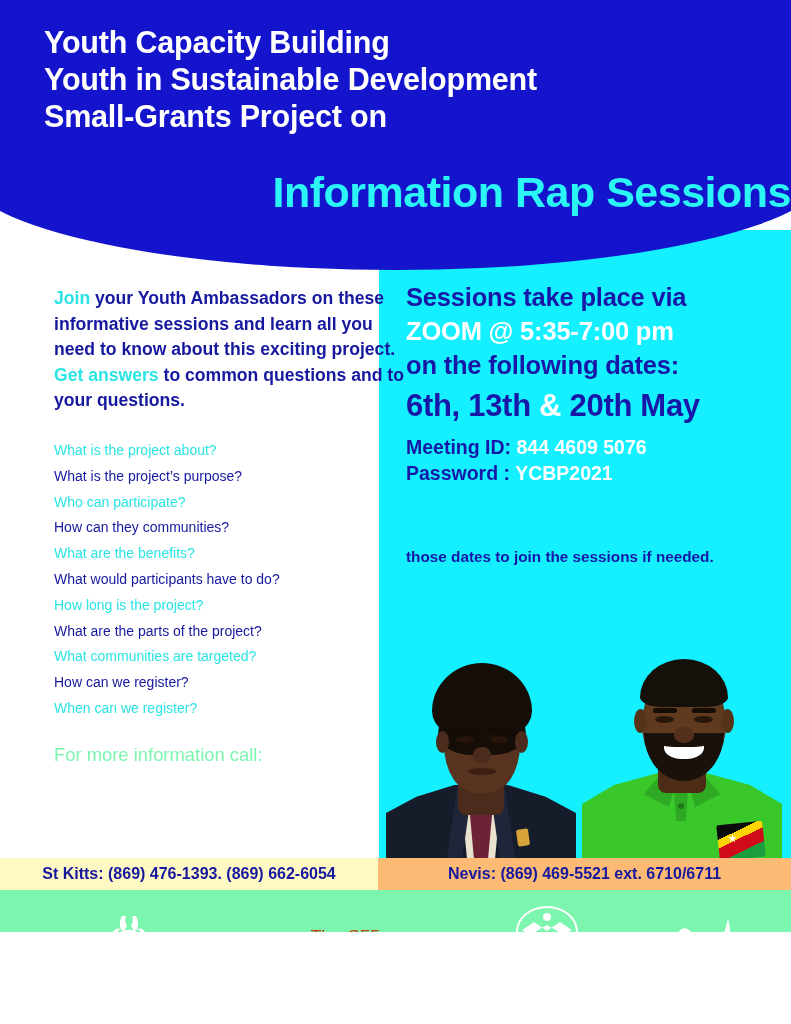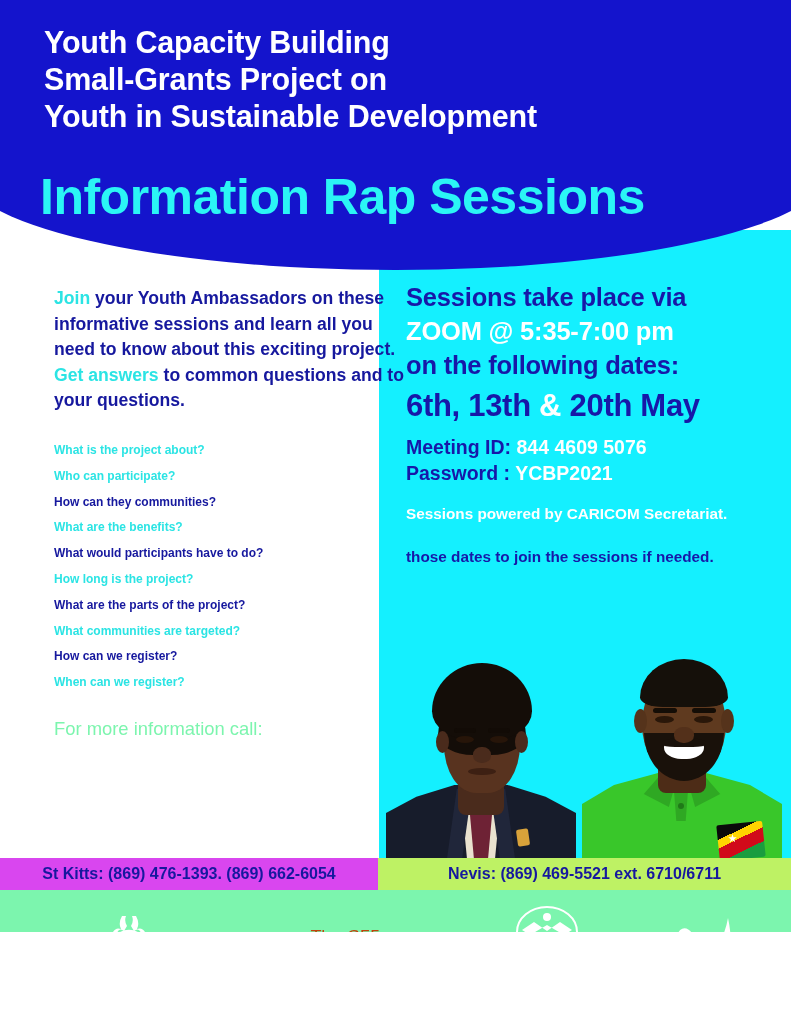--- a/index.html
+++ b/index.html
@@ -60,23 +60,23 @@
     font-size: 30.5px;
     font-weight: bold;
     line-height: 37px;
     letter-spacing: -0.2px;
     white-space: nowrap;
   }
   .subtitle {
     position: absolute;
     left: 0; top: 168px;
     width: 791px;
-    text-align: left;
+    text-align: right;
     color: #2BF5F5;
-    font-size: 50px;
+    font-size: 43px;
     font-weight: bold;
     letter-spacing: -0.5px;
     padding-left: 40px;
     box-sizing: border-box;
   }
 
   
   .left-col {
     position: absolute;
     left: 22px; top: 286px;
@@ -88,22 +88,22 @@
     color: #16189E;
     font-size: 17.6px;
     font-weight: bold;
     line-height: 25.6px;
     margin: 0 0 24px 0;
   }
   .intro .hl { color: #2BE4E4; }
 
   .qlist { list-style: none; margin: 0; padding: 0; }
   .qlist li {
-    font-size: 12px;
-    font-weight: bold;
+    font-size: 14px;
+    font-weight: normal;
     line-height: 25.8px;
     color: #16189E;
     white-space: nowrap;
   }
   .qlist li.alt { color: #2BE4E4; }
 
   .callout {
     margin-top: 22px;
     color: #7CF5AE;
     font-size: 18.4px;
@@ -279,27 +279,27 @@
   
   .contact-bar {
     position: absolute;
     left: 0; top: 858px;
     width: 791px; height: 32px;
     z-index: 8;
   }
   .contact-left {
     position: absolute; left: 0; top: 0;
     width: 378px; height: 32px;
-    background: #d946ef;
+    background: #fef9c3;
     display: flex; align-items: center; justify-content: center;
   }
   .contact-right {
     position: absolute; left: 378px; top: 0;
     width: 413px; height: 32px;
-    background: #bef264;
+    background: #fdba74;
     display: flex; align-items: center; justify-content: center;
   }
   .contact-text {
     color: #16189E;
     font-size: 16px;
     font-weight: bold;
     white-space: nowrap;
   }
 
   
@@ -337,32 +337,33 @@
 
 <div class="flyer">
 
   <div class="bg-white-left"></div>
   <div class="bg-cyan-right"></div>
 
   <div class="header">
     <div class="header-inner">
       <div class="title-block">
         <div class="title-line">Youth Capacity Building</div>
+        <div class="title-line">Youth in Sustainable Development</div>
         <div class="title-line">Small-Grants Project on</div>
-        <div class="title-line">Youth in Sustainable Development</div>
       </div>
       <div class="subtitle">Information Rap Sessions</div>
     </div>
   </div>
 
   <div class="left-col">
     <p class="intro"><span class="hl">Join</span><span> your Youth Ambassadors on these informative sessions and learn all you need to know about this exciting project. </span><span class="hl">Get answers</span><span> to common questions and to your questions.</span></p>
 
     <ul class="qlist">
       <li class="alt">What is the project about?</li>
+      <li>What is the project’s purpose?</li>
       <li class="alt">Who can participate?</li>
       <li>How can they communities?</li>
       <li class="alt">What are the benefits?</li>
       <li>What would participants have to do?</li>
       <li class="alt">How long is the project?</li>
       <li>What are the parts of the project?</li>
       <li class="alt">What communities are targeted?</li>
       <li>How can we register?</li>
       <li class="alt">When can we register?</li>
     </ul>
@@ -380,21 +381,21 @@
     <div class="dates"><span>6th, 13th </span><span class="wh">&amp;</span><span> 20th May</span></div>
 
     <p class="meet">
       <span>Meeting ID:</span>
       <span class="wh">844 4609 5076</span><br>
       <span>Password :</span>
       <span class="wh">YCBP2021</span>
     </p>
 
     <div class="note">
-      <span class="wh">Sessions powered by CARICOM Secretariat.</span><br>
+      <br>
       <br>
       <span>those dates to join the sessions if needed.</span>
     </div>
   </div>
 
   <div class="photos">
     <div class="photo pA">
       <div class="suit"></div>
       <div class="shirt"></div>
       <div class="tie"></div>

